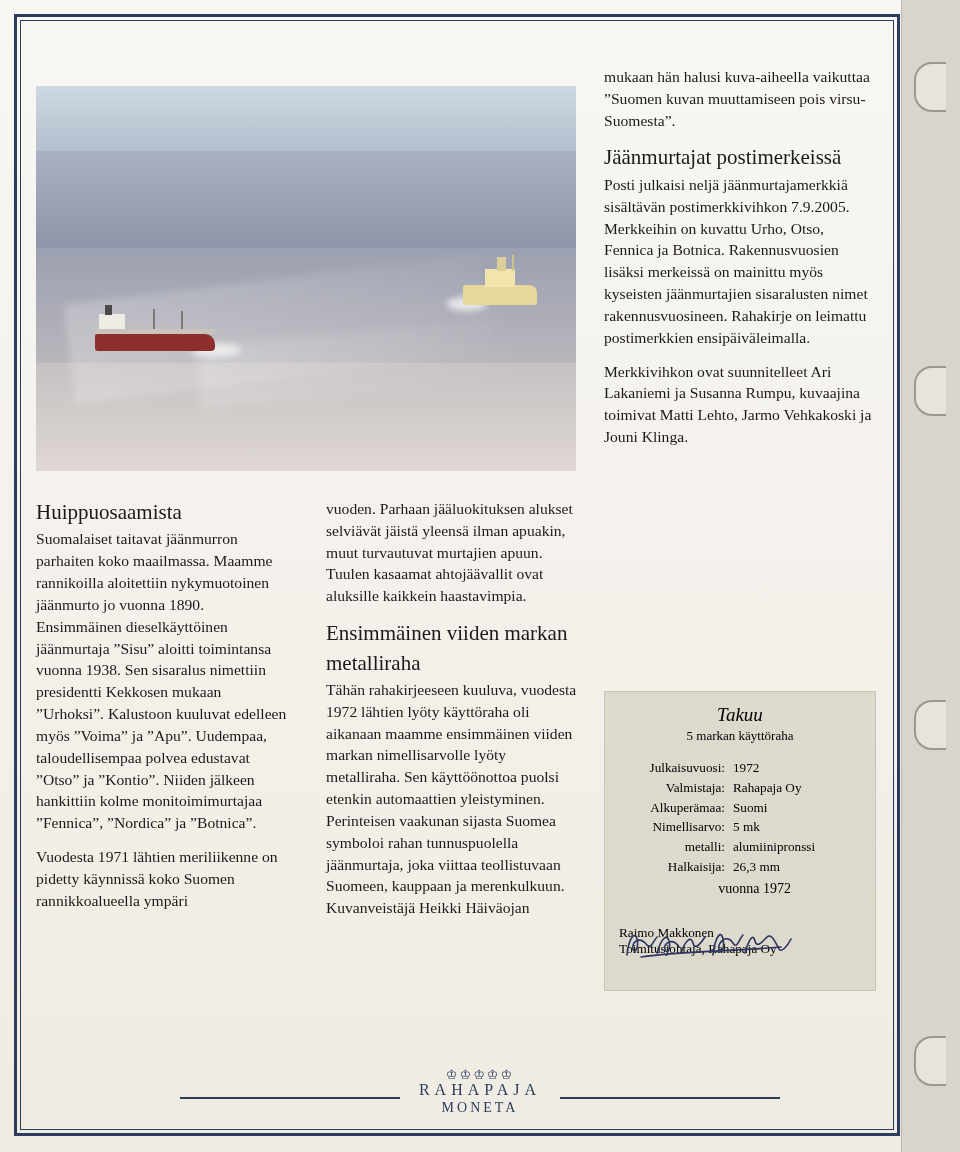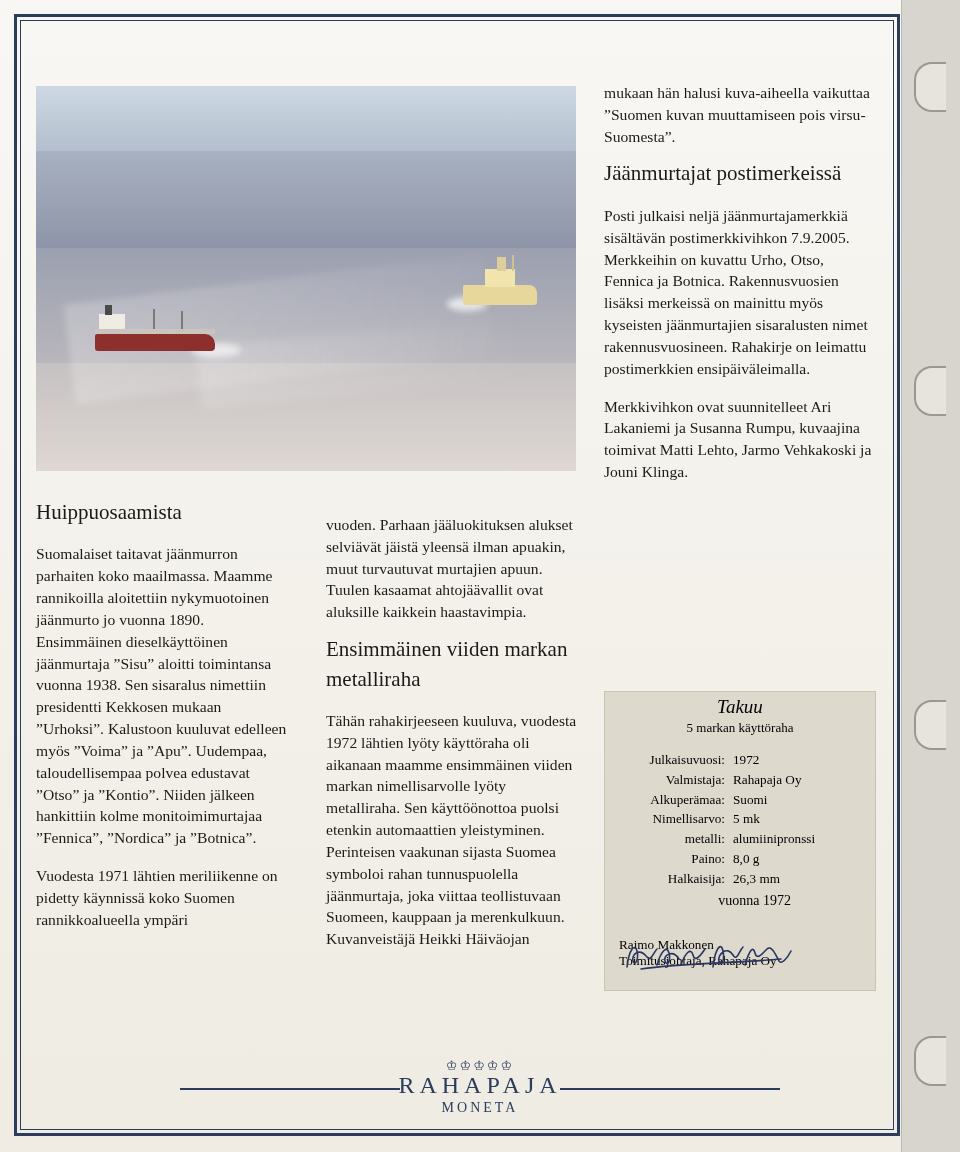--- a/index.html
+++ b/index.html
@@ -187,39 +187,39 @@
   }
 
   
   .col {
     position: absolute;
     font-size: 15.6px;
     line-height: 1.40;
     color: #1c1a18;
     text-align: left;
   }
-  .col p { margin: 16px 0 12px 0; }
+  .col p { margin: 0 0 12px 0; }
   .col h3 {
     margin: 0 0 1px 0;
     font-size: 21px;
     font-weight: normal;
   }
   .col-1 { left: 0;    top: 432px; width: 254px; }
   .col-2 { left: 290px; top: 432px; width: 254px; }
   .col-3 { left: 568px; top: 0;     width: 272px; }
 
   
   .takuu-box {
     position: absolute;
     left: 568px; top: 625px;
     width: 272px; height: 300px;
     background: #ddd9cd;
     border: 1px solid #c9c4b4;
     box-sizing: border-box;
-    padding: 4px 14px;
+    padding: 12px 14px;
   }
   .takuu-title {
     text-align: center;
     font-style: italic;
     font-size: 19px;
     margin-bottom: 2px;
   }
   .takuu-sub {
     text-align: center;
     font-size: 13px;
@@ -276,21 +276,21 @@
   }
   .footer-rule.left { left: 180px; }
   .footer-rule.right { right: 180px; }
   .footer-crown {
     font-size: 13px;
     letter-spacing: 2px;
     color: #2b3c5c;
     margin-bottom: -2px;
   }
   .footer-title {
-    font-size: 24px;
+    font-size: 16px;
     letter-spacing: 5px;
     color: #2b3c5c;
   }
   .footer-sub {
     font-size: 14px;
     letter-spacing: 3px;
     color: #2b3c5c;
     margin-top: 1px;
   }
 </style>
@@ -373,24 +373,20 @@
         </div>
         <div class="takuu-row">
           <div class="takuu-key">Nimellisarvo:</div>
           <div class="takuu-val">5 mk</div>
         </div>
         <div class="takuu-row">
           <div class="takuu-key">metalli:</div>
           <div class="takuu-val">alumiinipronssi</div>
         </div>
         <div class="takuu-row">
-          <div class="takuu-key">Paino:</div>
-          <div class="takuu-val">8,0 g</div>
-        </div>
-        <div class="takuu-row">
           <div class="takuu-key">Halkaisija:</div>
           <div class="takuu-val">26,3 mm</div>
         </div>
         <div class="takuu-year">vuonna 1972</div>
       </div>
       <div class="sig">
         <svg width="180" height="40" viewBox="0 0 180 40">
           <g fill="none" stroke="#2b3560" stroke-width="1.6" stroke-linecap="round">
             <path d="M6 32 C8 14, 14 8, 16 16 C18 24, 14 32, 12 26 C10 20, 18 12, 26 22 C30 27, 32 18, 36 14"></path>
             <path d="M36 30 C40 16, 46 10, 48 18 C50 26, 46 32, 44 26 C42 20, 52 14, 58 24"></path>

